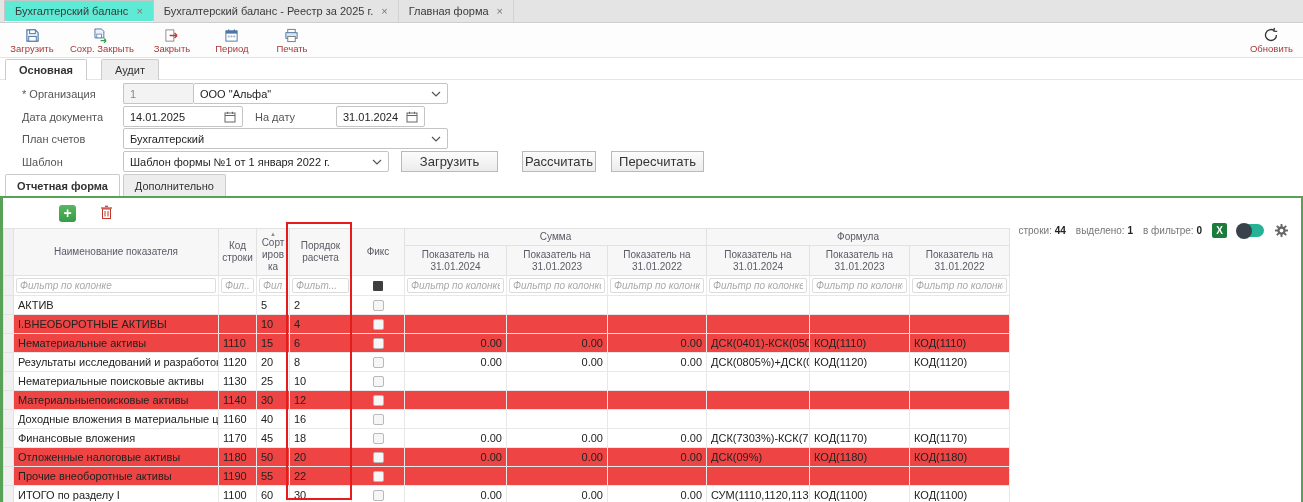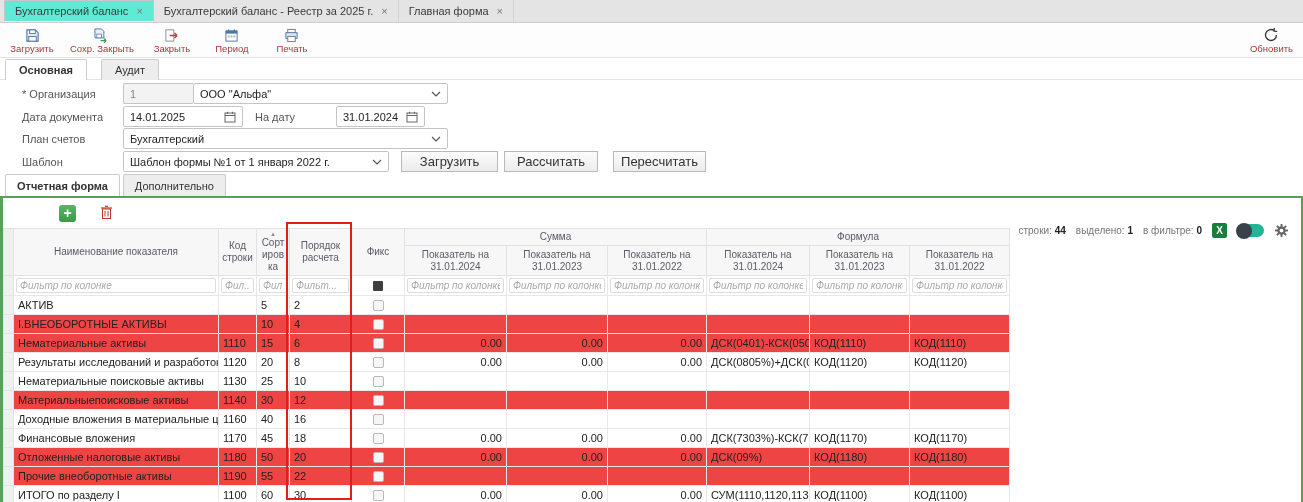--- a/index.html
+++ b/index.html
@@ -253,21 +253,21 @@
       <span>Шаблон формы №1 от 1 января 2022 г.</span>
       <span class="chevron">
         <svg width="10" height="6" viewBox="0 0 10 6">
             <path d="M1 1 L5 5 L9 1" fill="none" stroke="#555" stroke-width="1.2"></path>
           </svg>
       </span>
     </div>
     <div class="btn" style="margin-left:12px;width:97px">
       <span>Загрузить</span>
     </div>
-    <div class="btn" style="margin-left:6px;width:94px">
+    <div class="btn" style="margin-left:24px;width:74px">
       <span>Рассчитать</span>
     </div>
     <div class="btn" style="margin-left:15px;width:93px">
       <span>Пересчитать</span>
     </div>
   </div>
 </div>
 
 <div class="report-tabs">
   <div class="rtab active">

